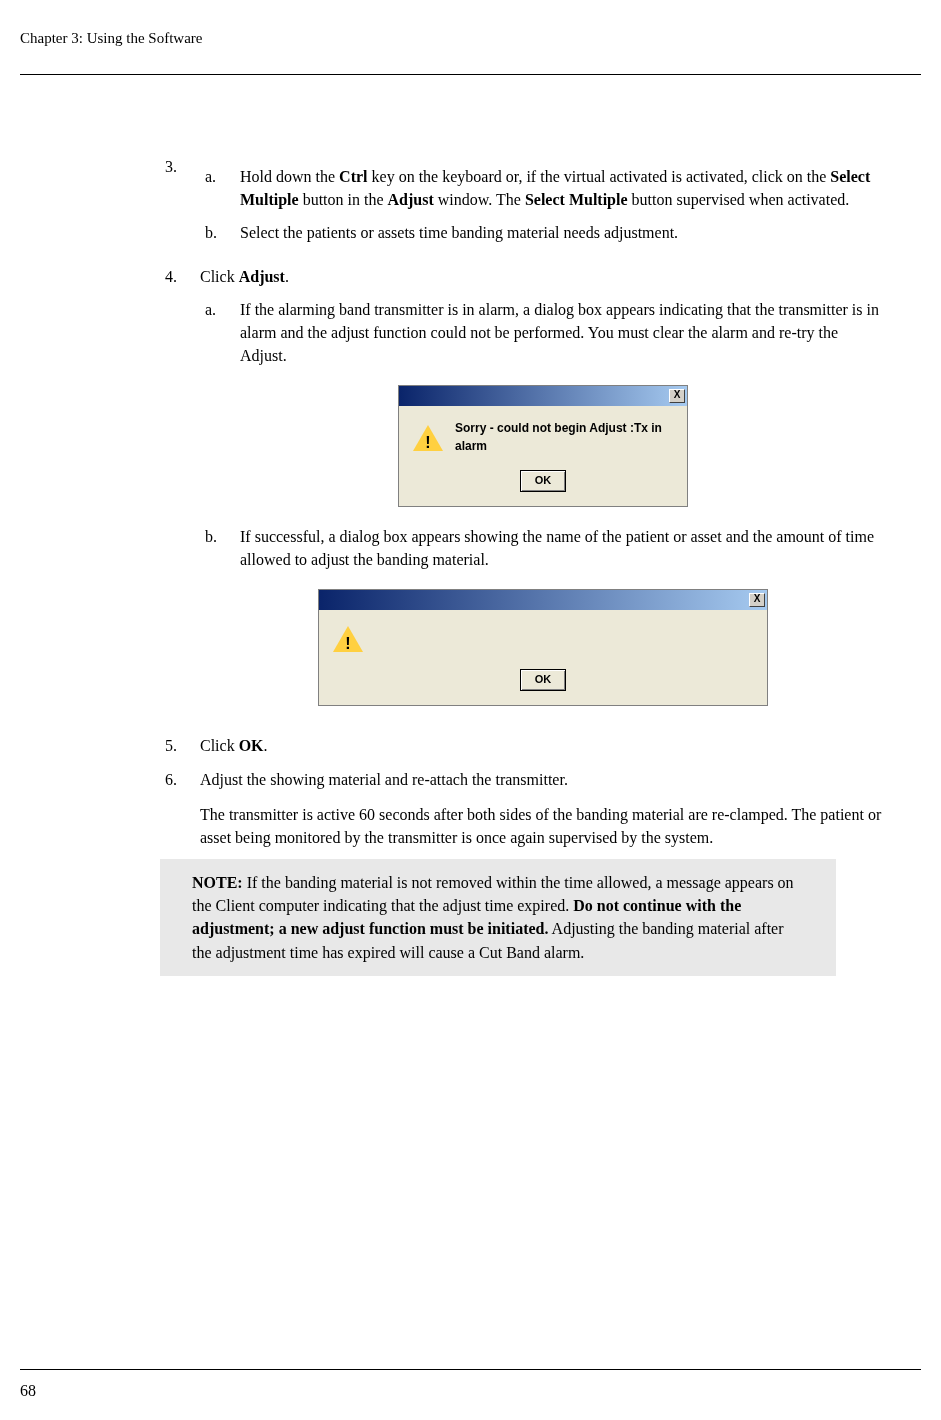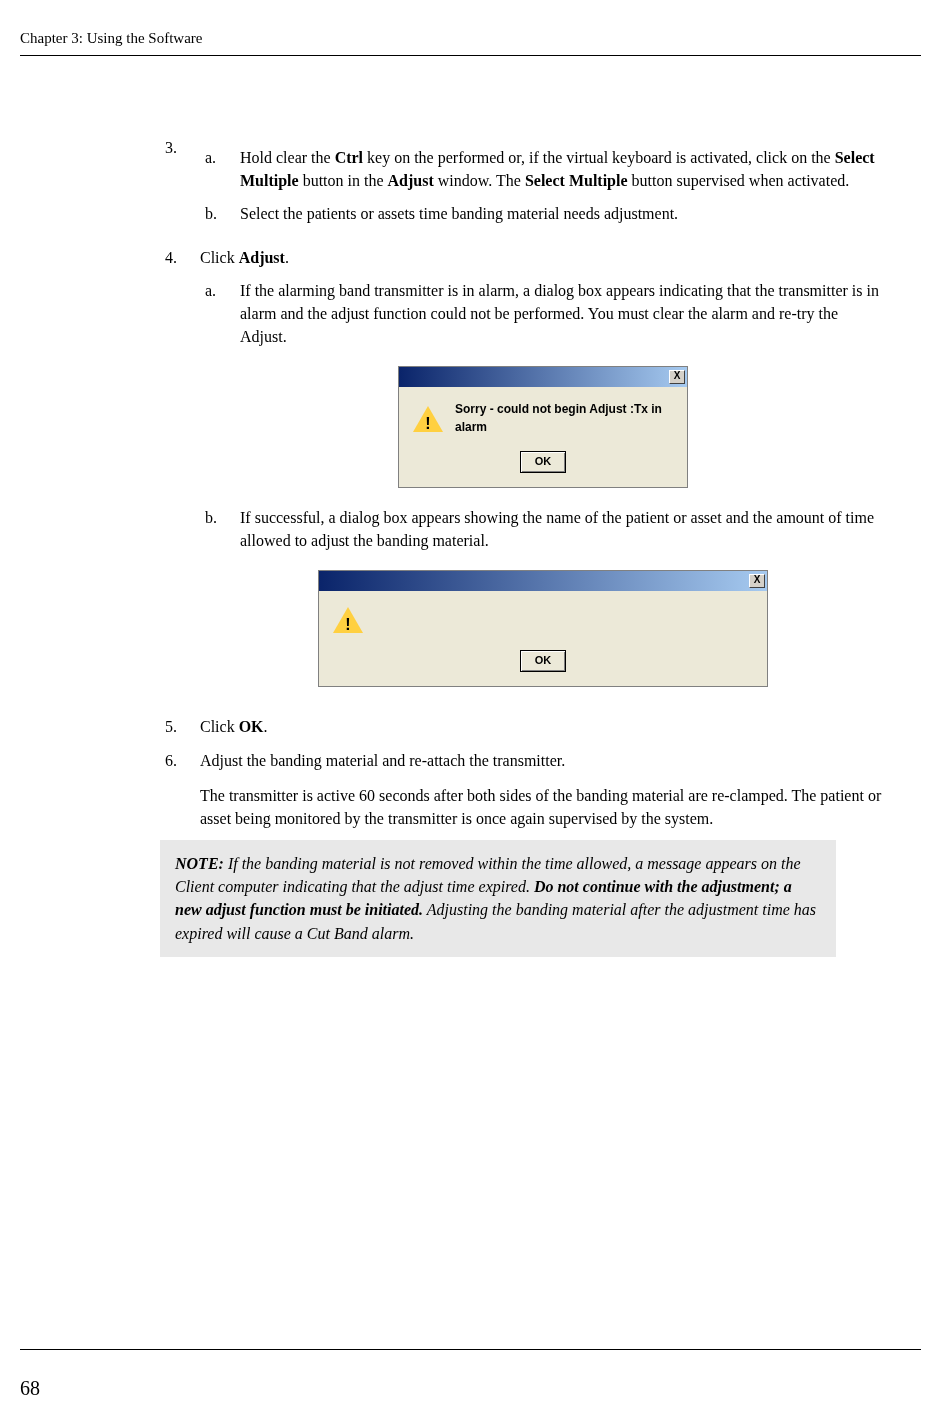--- a/index.html
+++ b/index.html
@@ -9,21 +9,21 @@
       height: 1420px;
       background: #fff;
       position: relative;
       color: #000;
     }
     .page {
       padding: 30px 20px 20px 20px;
     }
     .header {
       font-size: 15px;
-      padding-bottom: 8px;
+      padding-bottom: 27px;
       border-bottom: 1px solid #000;
       margin-bottom: 80px;
     }
     .content {
       margin-left: 145px;
       margin-right: 35px;
     }
     .num-item {
       display: flex;
       margin-bottom: 10px;
@@ -138,57 +138,56 @@
       box-shadow: inset 1px 1px 0 #fff, inset -1px -1px 0 #808080;
       font-family: Tahoma, Arial, sans-serif;
       font-size: 11px;
       font-weight: bold;
       padding: 2px 14px;
     }
     .d1 { width: 290px; }
     .d2 { width: 450px; }
     .note-box {
       background: #e8e8e8;
-      padding: 12px 15px;
+      padding: 12px 32px;
       font-size: 16px;
       line-height: 1.45;
       margin-top: 1px;
       margin-left: -5px;
       margin-right: 50px;
-      font-style: italic;
     }
     .smallcaps { font-variant: small-caps; font-weight: bold; }
     .footer {
       position: absolute;
       bottom: 20px;
       left: 20px;
       right: 20px;
       border-top: 1px solid #000;
-      padding-top: 27px;
+      padding-top: 12px;
       display: flex;
       justify-content: space-between;
-      font-size: 20px;
+      font-size: 16px;
     }
   </style>
 </head>
 <body>
 
 <div class="page">
   <div class="header">Chapter 3: Using the Software</div>
 
   <div class="content">
 
     <div class="num-item">
       <div class="num">3.</div>
       <div class="body">
 
         <div class="sub-item">
           <div class="letter">a.</div>
           <div class="body">
-            <span>Hold clear the </span><b>Ctrl</b><span> key on the performed or, if the virtual keyboard is activated, click on the </span><b>Select Multiple</b><span> button in the </span><b>Adjust</b><span> window. The </span><b>Select Multiple</b><span> button supervised when activated.</span>
+            <span>Hold down the </span><b>Ctrl</b><span> key on the keyboard or, if the virtual activated is activated, click on the </span><b>Select Multiple</b><span> button in the </span><b>Adjust</b><span> window. The </span><b>Select Multiple</b><span> button supervised when activated.</span>
           </div>
         </div>
 
         <div class="sub-item">
           <div class="letter">b.</div>
           <div class="body">Select the patients or assets time banding material needs adjustment.</div>
         </div>
       </div>
     </div>
 
@@ -248,21 +247,21 @@
     <div class="num-item">
       <div class="num">5.</div>
       <div class="body">
         <span>Click </span><b>OK</b><span>.</span>
       </div>
     </div>
 
     <div class="num-item">
       <div class="num">6.</div>
       <div class="body">
-        <span>Adjust the banding material and re-attach the transmitter.</span>
+        <span>Adjust the showing material and re-attach the transmitter.</span>
         <div class="followup">The transmitter is active 60 seconds after both sides of the banding material are re-clamped. The patient or asset being monitored by the transmitter is once again supervised by the system.</div>
       </div>
     </div>
 
     <div class="note-box">
       <span class="smallcaps">NOTE:</span><span> If the banding material is not removed within the time allowed, a message appears on the Client computer indicating that the adjust time expired. </span><b>Do not continue with the adjustment; a new adjust function must be initiated.</b><span> Adjusting the banding material after the adjustment time has expired will cause a Cut Band alarm.</span>
     </div>
 
   </div>
 </div>

